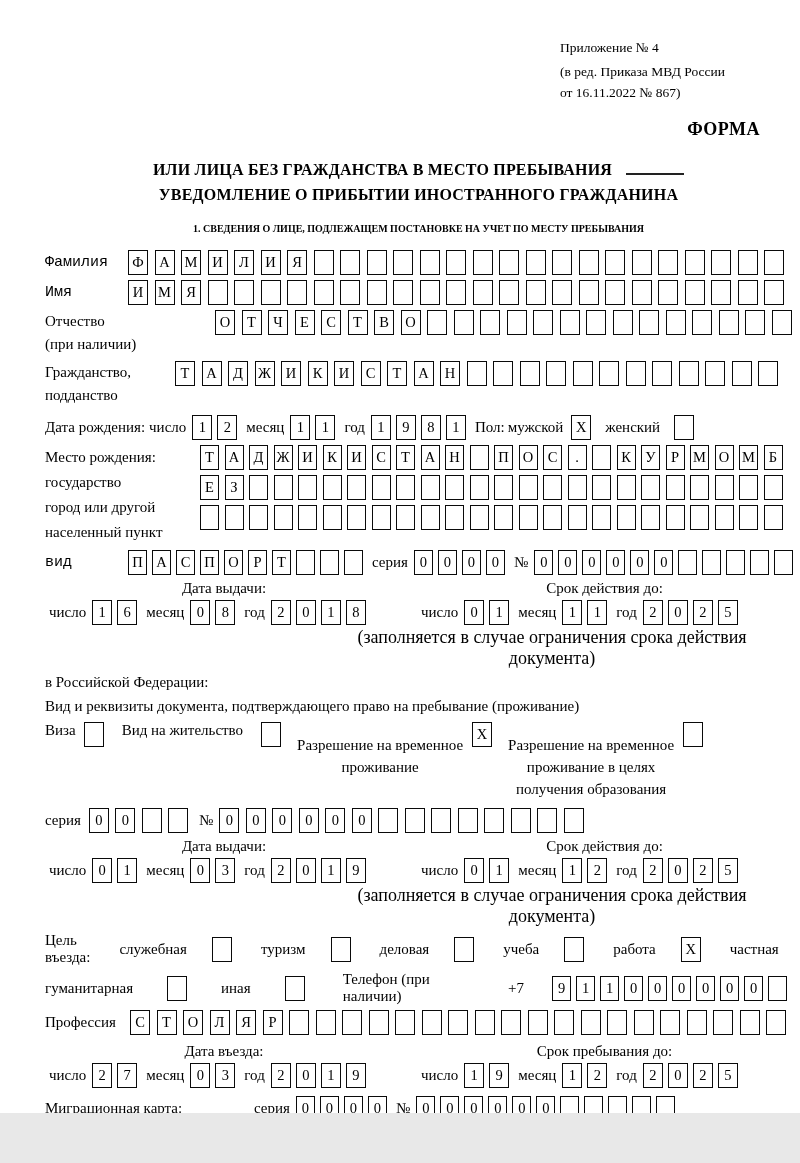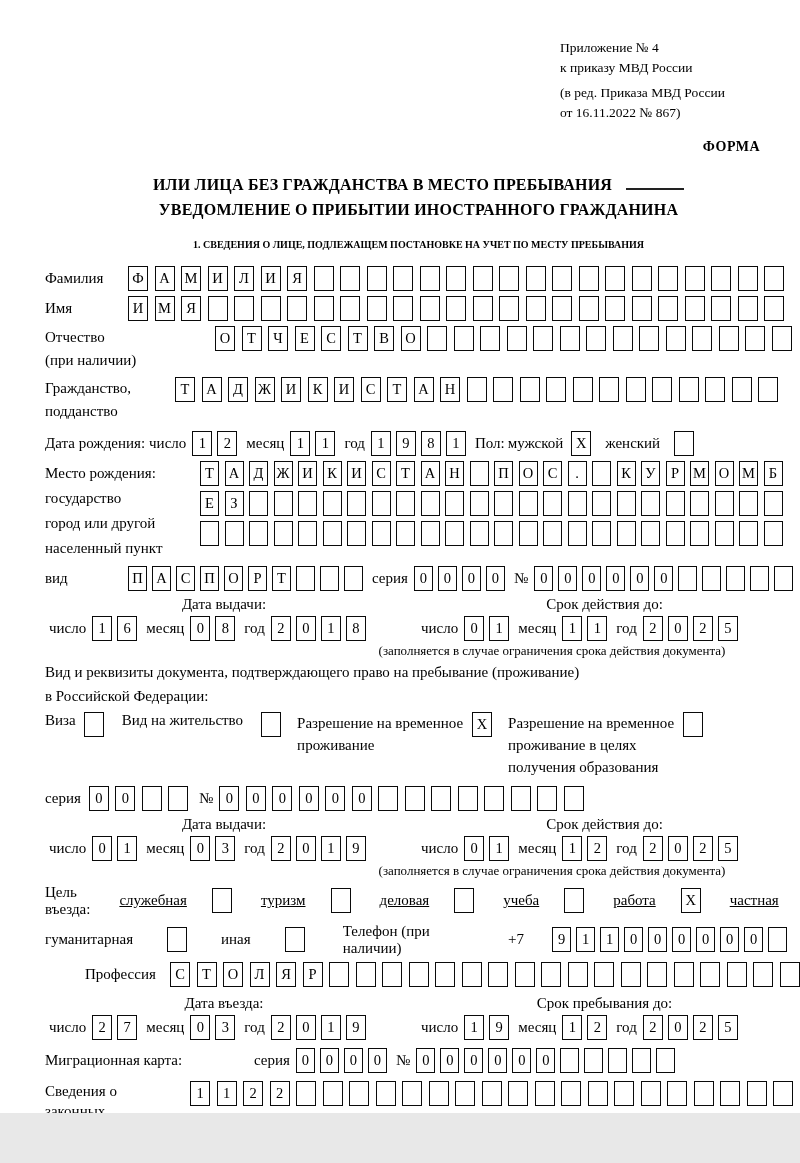--- a/index.html
+++ b/index.html
@@ -3,69 +3,68 @@
 <meta charset="utf-8">
 <style>
   html,body{margin:0;padding:0;background:#e8e8e8;}
   .page{
     width:800px;height:1113px;background:#ffffff;color:#000;
     font-family:"Liberation Serif","DejaVu Serif",serif;
     box-sizing:border-box;padding:38px 8px 0 45px;overflow:hidden;position:relative;
   }
   .appendix{margin-left:515px;font-size:13.5px;line-height:1.5;}
   .appendix .edition{margin-top:4px;}
-  .forma{font-weight:bold;font-size:14px;text-align:right;padding-right:32px;margin-top:16px;letter-spacing:.5px;}
+  .forma{font-weight:bold;font-size:18px;text-align:right;padding-right:32px;margin-top:16px;letter-spacing:.5px;}
   .title{text-align:center;font-weight:bold;font-size:16px;margin-top:18px;line-height:1.55;letter-spacing:.2px;}
   .blankline{display:inline-block;width:58px;height:14px;border-bottom:2px solid #222;margin-left:14px;}
   .sec1{text-align:center;font-weight:bold;font-size:10px;margin-top:16px;}
   .form-body{margin-top:16px;font-size:15px;}
   .row{display:flex;align-items:center;margin-bottom:5px;}
   .row.top{align-items:flex-start;}
   .lab{flex:none;}
   .ml2lab{line-height:23px;}
-  .lw83{width:83px;} .lw85{width:85px;margin-left:40px;} .lw130{width:130px;} .lw155{width:155px;line-height:25px;}
+  .lw83{width:83px;font-family:Liberation Mono, monospace;} .lw85{width:85px;} .lw130{width:130px;} .lw155{width:155px;line-height:25px;}
   .lw170{width:170px;} .lw145{width:145px;line-height:20px;} .lw205{width:205px;}
   .cells{display:flex;flex:none;}
   .box{
     flex:none;width:20px;height:25px;border:1.7px solid #0a0a0a;margin-right:6.5px;
     text-align:center;font-size:14.5px;line-height:23px;box-sizing:border-box;background:#fff;
   }
   .tight .box{width:19px;margin-right:5.5px;}
   .t24 .box{width:19px;margin-right:5px;}
   .dcells .box{width:20px;margin-right:5px;}
   .chk{margin-right:0;}
   .stack{display:flex;flex-direction:column;gap:5px;}
   .stack.reps{gap:9px;}
   .center-bold{text-align:center;font-weight:bold;font-size:14.6px;margin:2px 0 4px 0;}
   .dlab{flex:none;margin:0 6px 0 4px;}
   .dates{display:flex;margin-bottom:2px;}
   .dcol{box-sizing:border-box;}
   .dcol.left{width:358px;}
   .dcol.right{flex:1;padding-left:14px;}
   .dhead{text-align:center;margin-bottom:3px;}
   .drow{display:flex;align-items:center;}
-  .note{font-size:13px;}
+  .note{font-size:18px;}
   .right-note{margin-left:268px;width:478px;text-align:center;margin-bottom:5px;}
   .plain{margin-bottom:7px;}
   .permits{margin-top:2px;margin-bottom:8px;}
-  .permit-lab{flex:none;text-align:left;line-height:22px;margin-left:16px;margin-right:9px;}
+  .permit-lab{flex:none;text-align:center;line-height:22px;margin-left:16px;margin-right:9px;margin-top:12px;}
   .gap8{margin-left:8px;} .gap14{margin-left:14px;} .gap18{margin-left:18px;}
   .purpose{flex-wrap:nowrap;gap:20px;}
-  .purpose .olab{margin:0 5px 0 9px;text-decoration:underline;}
+  .purpose .olab{margin:0 5px 0 9px;}
   .purpose2{margin-top:3px;}
   .mt8{margin-top:8px;}
 </style>
 </head>
 <body>
 
 <div class="page">
 
   <div class="appendix">
     <div>Приложение № 4</div>
-    <div>к приказу МВД России</div>
     <div class="edition">(в ред. Приказа МВД России</div>
     <div>от 16.11.2022 № 867)</div>
   </div>
 
   <div class="forma">ФОРМА</div>
 
   <div class="title">
     <div><span>ИЛИ ЛИЦА БЕЗ ГРАЖДАНСТВА В МЕСТО ПРЕБЫВАНИЯ</span><span class="blankline"></span></div>
     <div>УВЕДОМЛЕНИЕ О ПРИБЫТИИ ИНОСТРАННОГО ГРАЖДАНИНА</div>
   </div>
@@ -393,22 +392,22 @@
               <span class="box">2</span>
               <span class="box">0</span>
               <span class="box">2</span>
               <span class="box">5</span>
             </span>
         </div>
       </div>
     </div>
     <div class="note right-note">(заполняется в случае ограничения срока действия документа)</div>
 
+    <div class="plain">в Российской Федерации:</div>
     <div class="plain">Вид и реквизиты документа, подтверждающего право на пребывание (проживание)</div>
-    <div class="plain">в Российской Федерации:</div>
 
     <div class="row top permits">
       <span class="lab">Виза</span>
       <span class="box chk gap8"></span>
       <span class="lab gap18">Вид на жительство</span>
       <span class="box chk gap18"></span>
       <div class="permit-lab">
         <span>Разрешение на временное</span><br>
         <span>проживание</span>
       </div>

